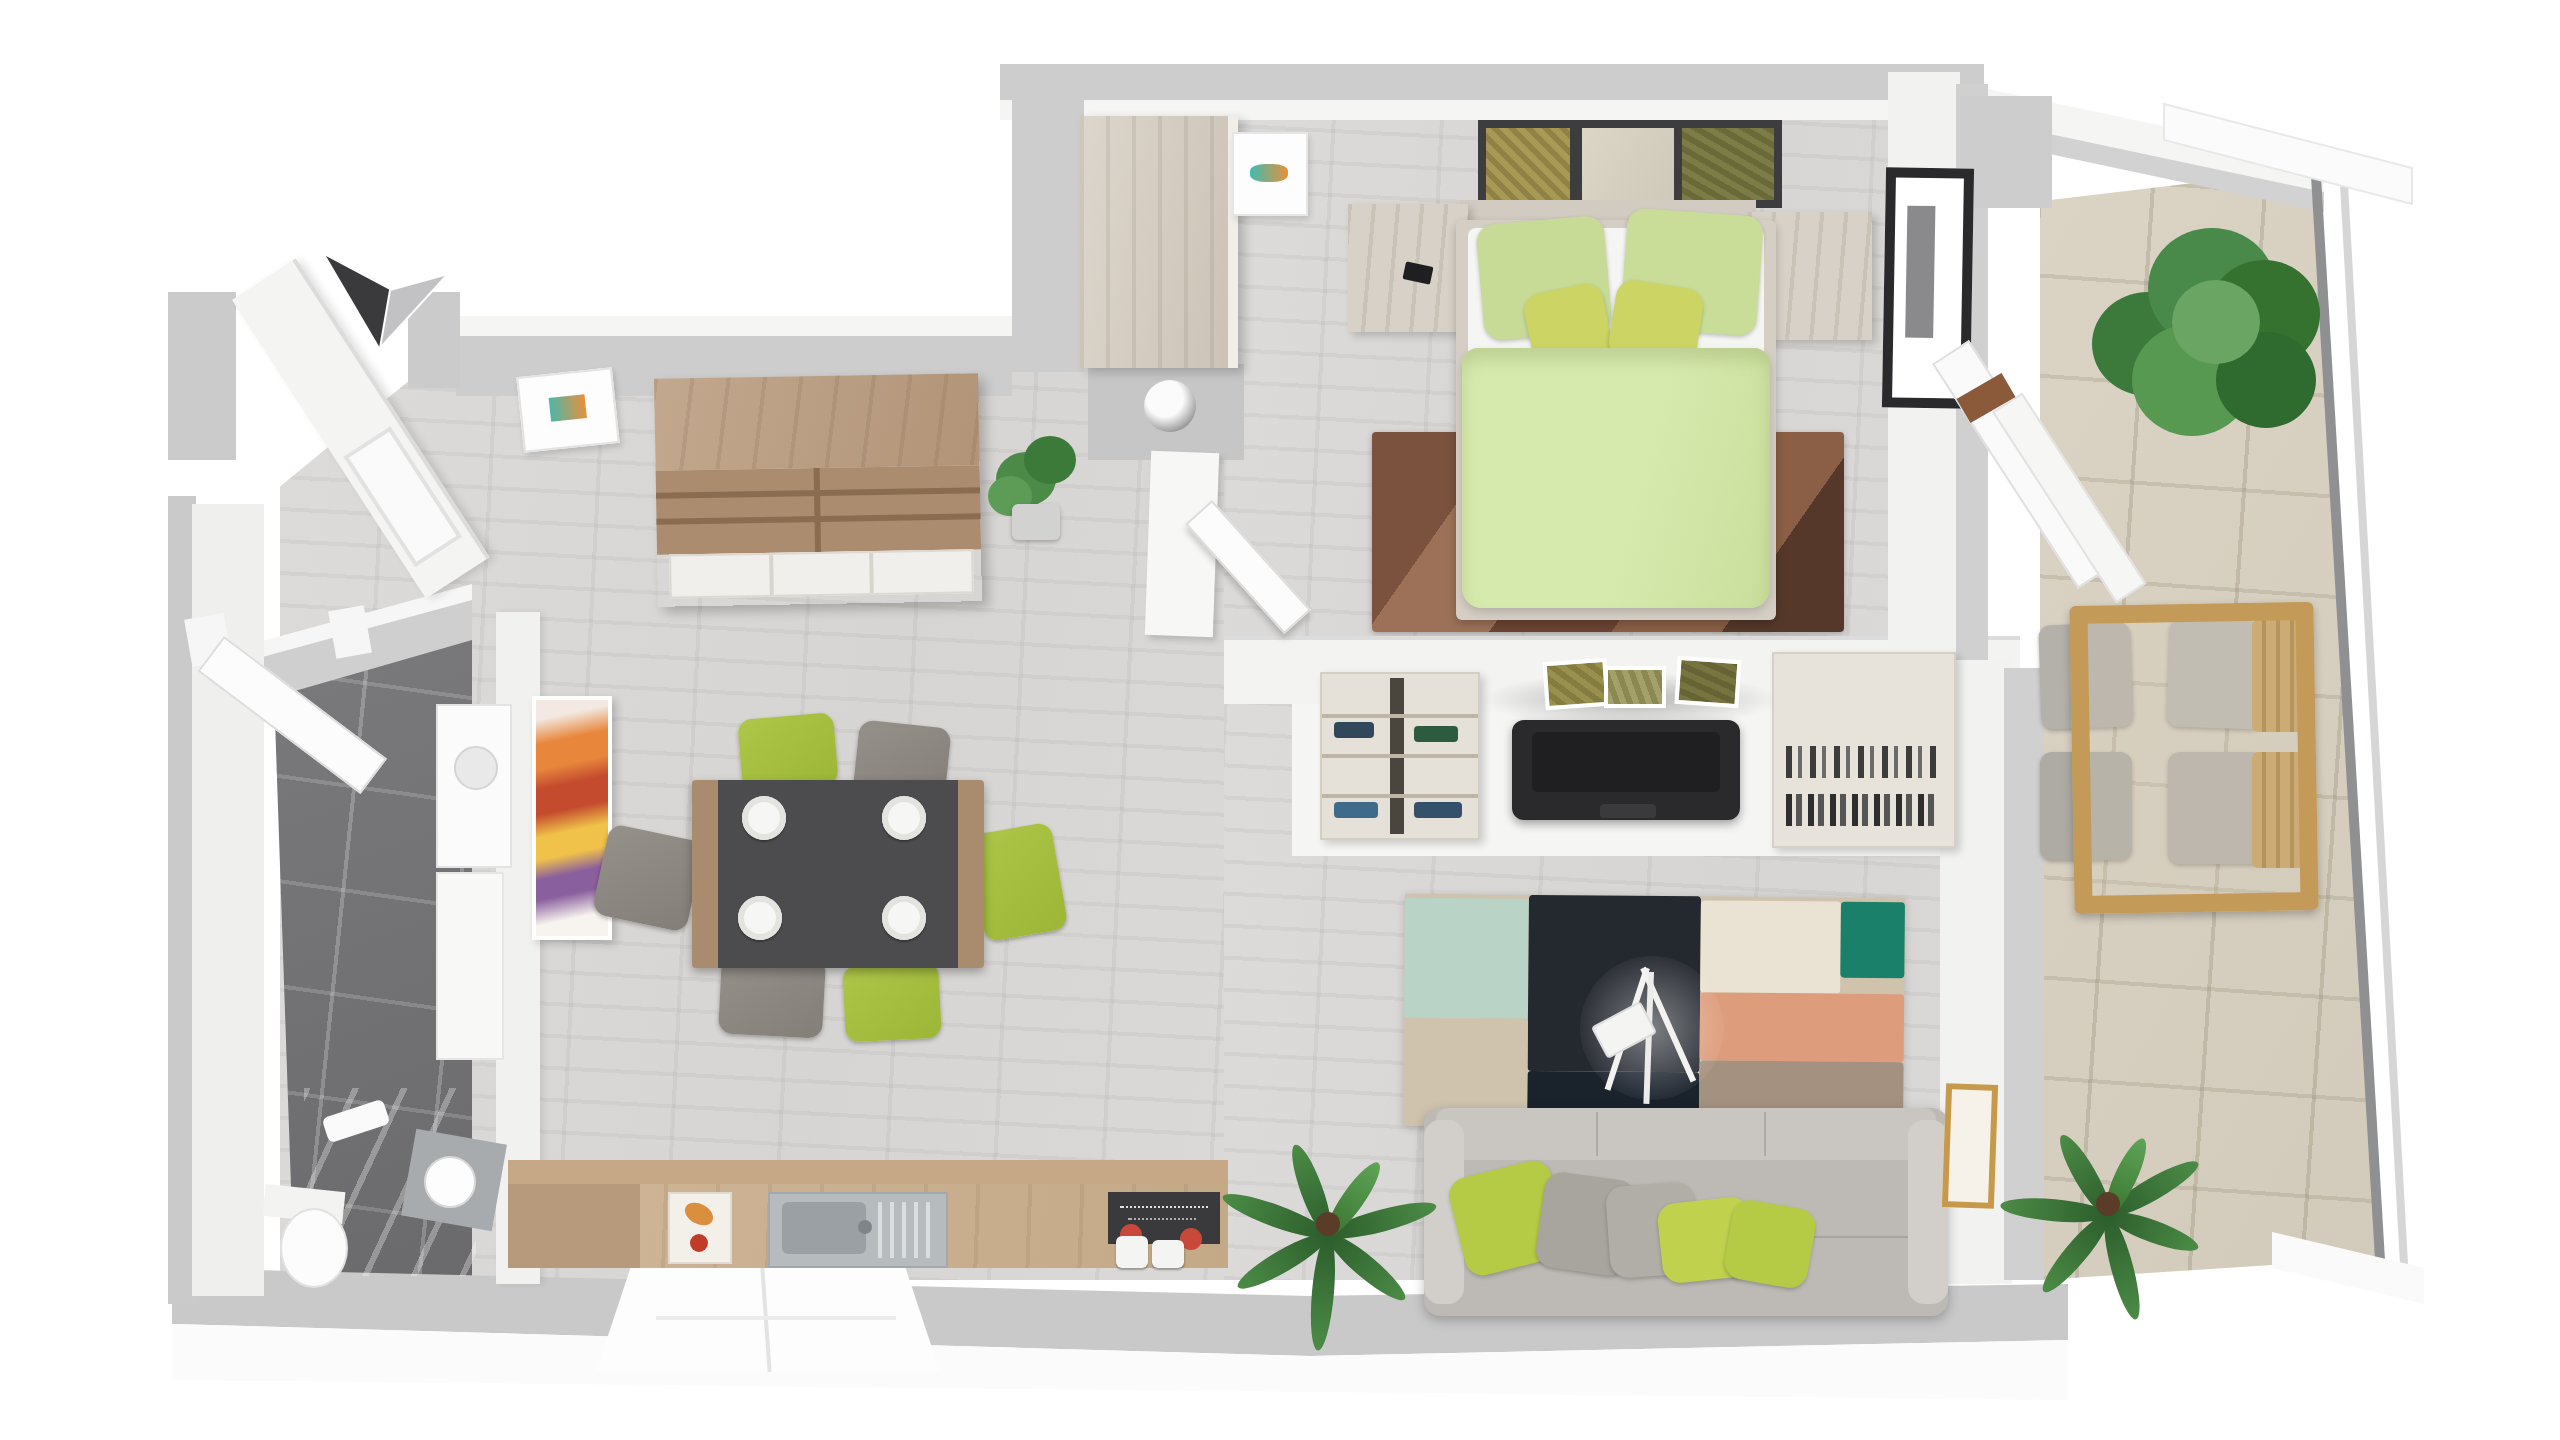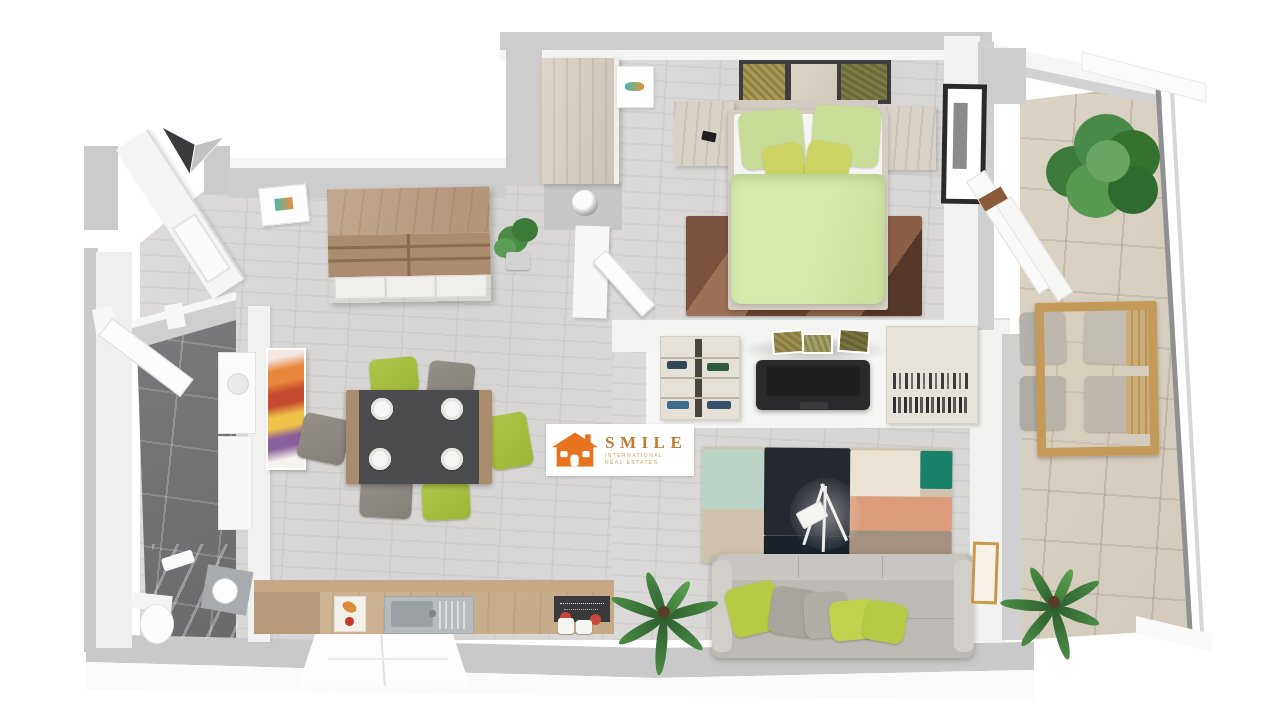--- a/index.html
+++ b/index.html
@@ -344,30 +344,14 @@
     <div class="frond" style="width:46px;transform:rotate(240deg);"></div>
     <div class="frond" style="width:42px;transform:rotate(295deg);background:linear-gradient(90deg,#39742f,#5fa457);"></div>
     <div class="abs" style="left:-6px;top:-6px;width:12px;height:12px;border-radius:50%;background:#5a3c28;"></div>
   </div>
 
   <svg class="abs" style="left:150px;top:118px;z-index:10;" width="90" height="70" viewBox="0 0 90 70">
     <polygon points="13,10 45,27 40,56" fill="#3a3a3c"></polygon>
     <polygon points="45,27 74,19 40,56" fill="#c2c2c4" stroke="#ffffff" stroke-width="1"></polygon>
   </svg>
 
-  <div class="abs" style="left:546px;top:424px;width:148px;height:52px;z-index:10;background:#ffffff;
-              box-shadow:0 1px 3px rgba(0,0,0,.18);display:flex;align-items:center;padding:0 6px;box-sizing:border-box;">
-    <svg width="46" height="38" viewBox="0 0 50 40" style="flex:0 0 auto;">
-      <rect x="36" y="3" width="6" height="10" fill="#e8731e"></rect>
-      <polygon points="25,1 50,17 0,17" fill="#e8731e"></polygon>
-      <rect x="5" y="16" width="40" height="22" fill="#e8731e"></rect>
-      <rect x="20" y="25" width="9" height="13" rx="4" fill="#ffffff"></rect>
-      <rect x="9" y="21" width="8" height="7" rx="2" fill="#ffffff"></rect>
-      <rect x="33" y="21" width="8" height="7" rx="2" fill="#ffffff"></rect>
-    </svg>
-    <div style="margin-left:7px;">
-      <div style="font-family:'Liberation Serif',serif;font-size:17px;letter-spacing:5.5px;color:#bf7a35;font-weight:600;line-height:18px;">SMILE</div>
-      <div style="font-size:9px;transform:scale(.56);transform-origin:left center;letter-spacing:2.5px;color:#cf9e6b;line-height:7px;white-space:nowrap;">INTERNATIONAL</div>
-      <div style="font-size:9px;transform:scale(.56);transform-origin:left center;letter-spacing:2.5px;color:#cf9e6b;line-height:7px;white-space:nowrap;">REAL ESTATES</div>
-    </div>
-  </div>
 
 </div>
 
 </body></html>

